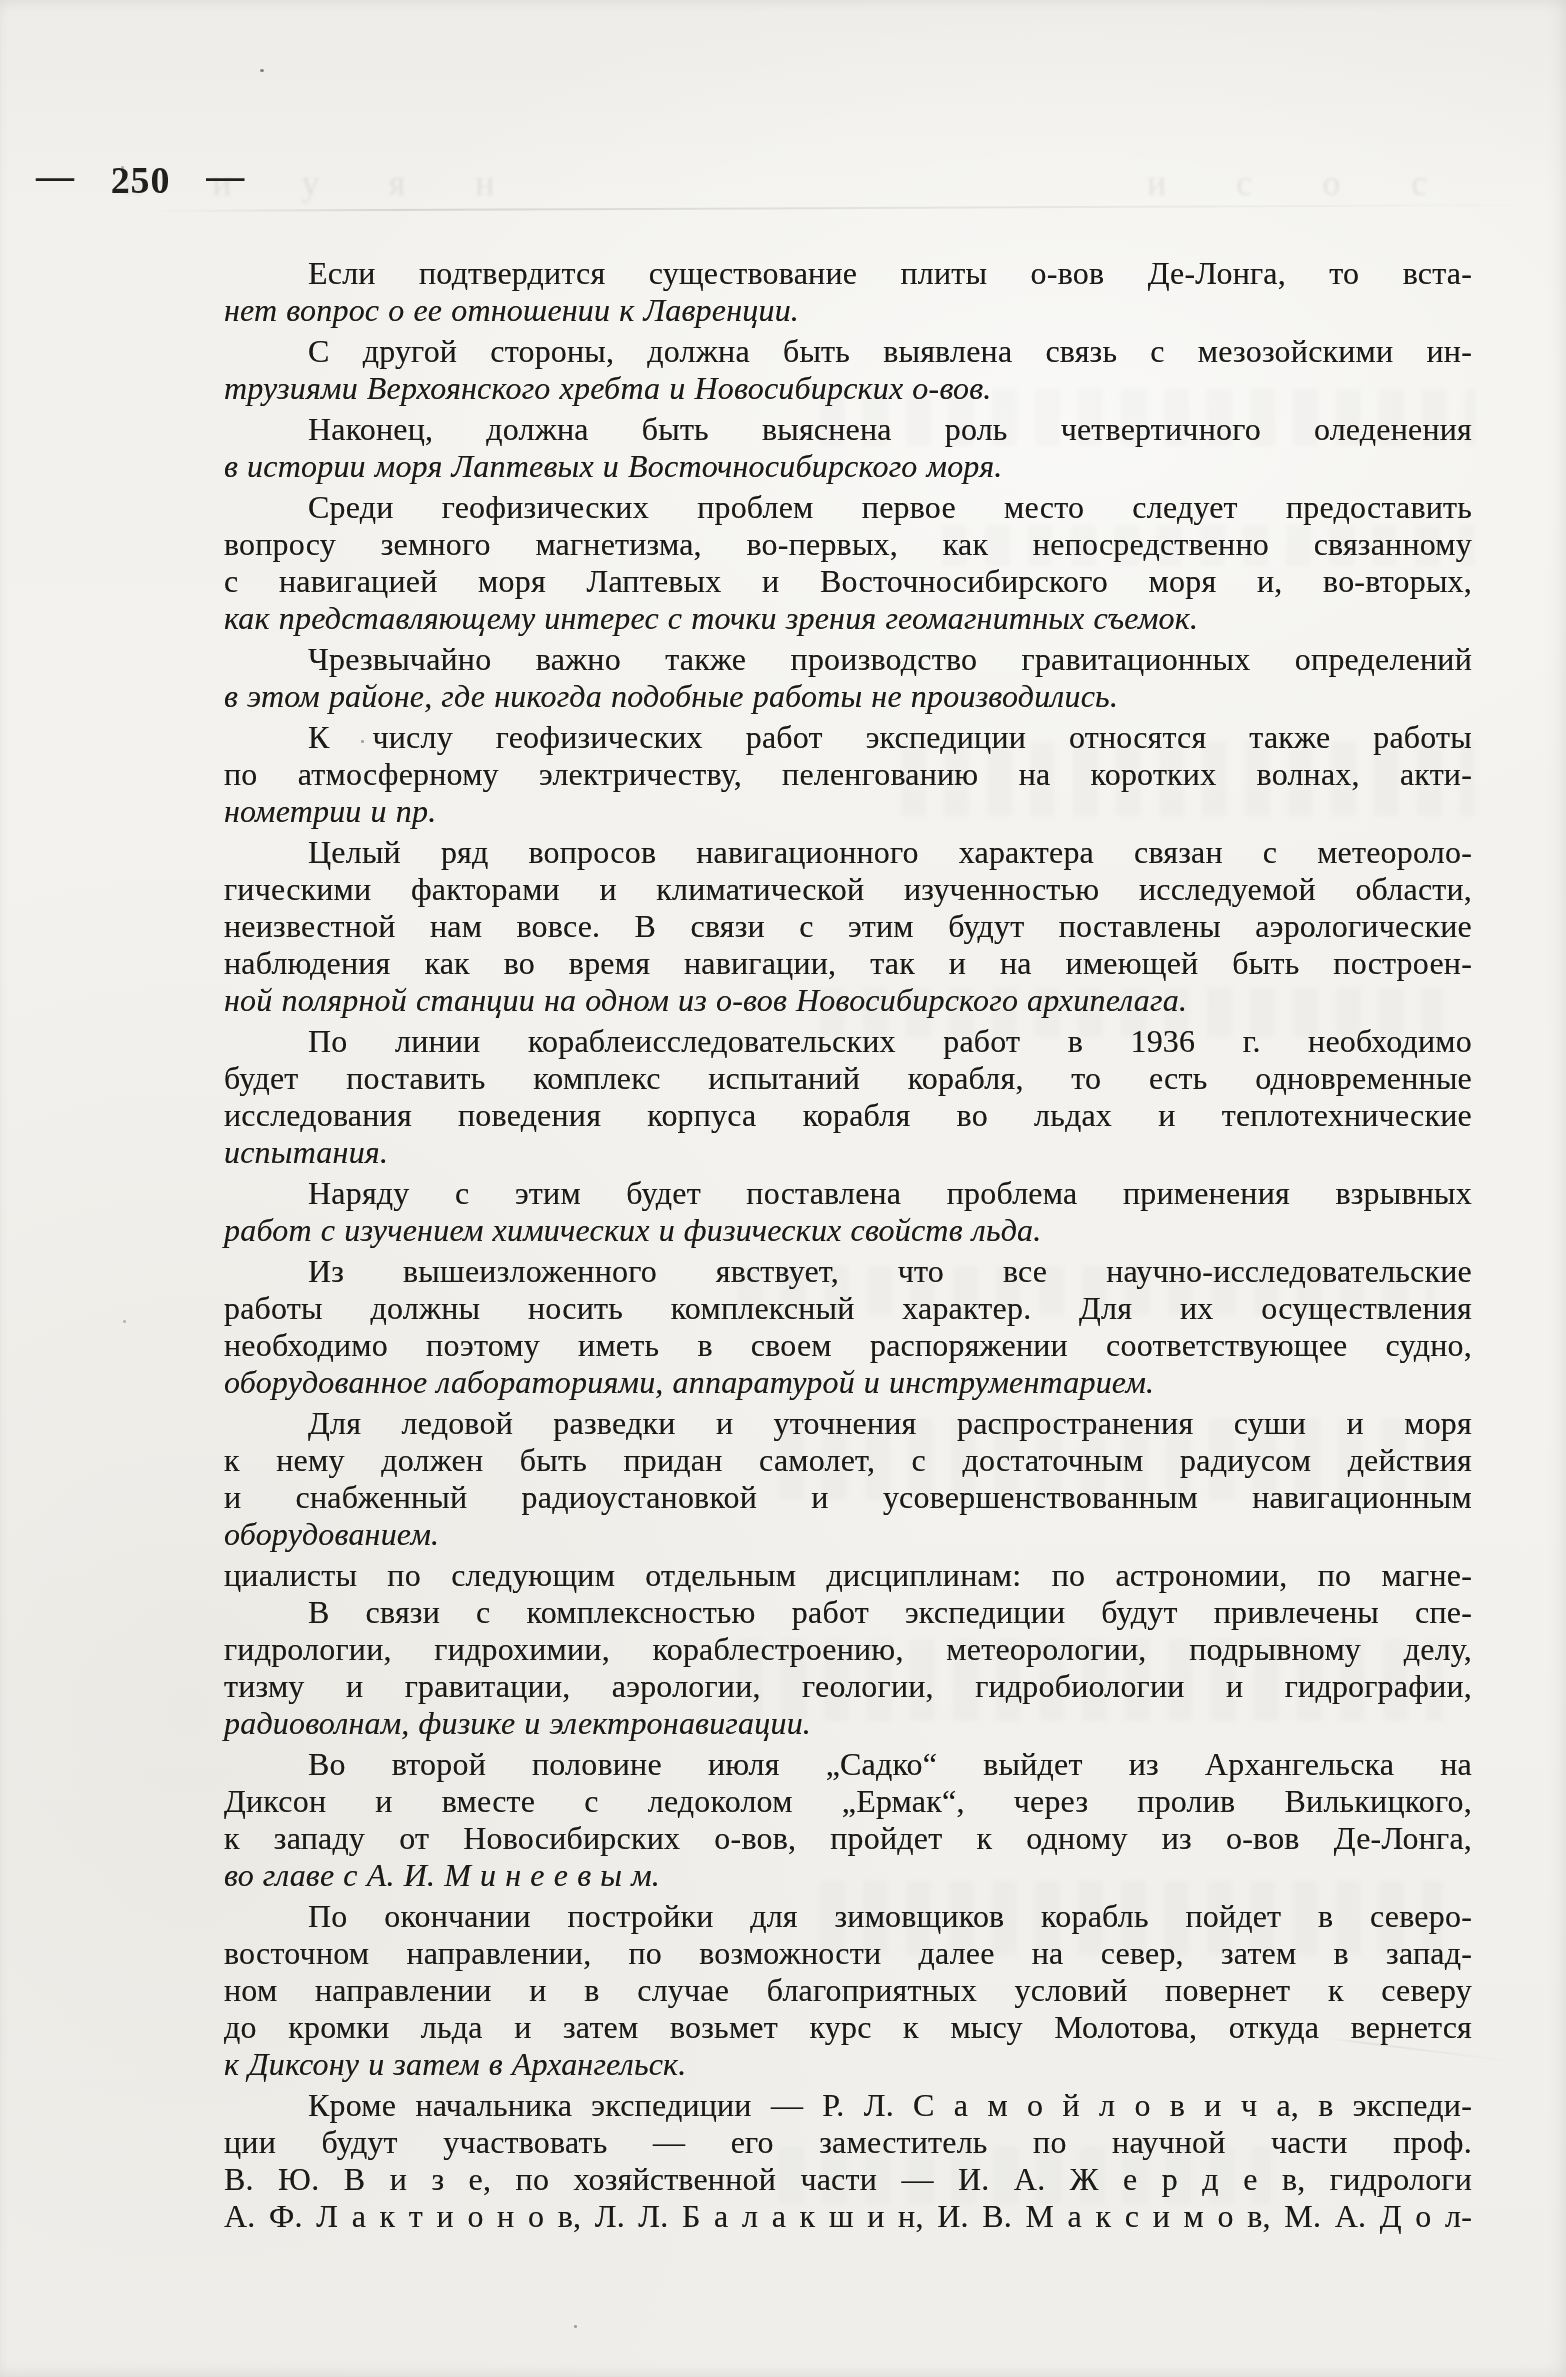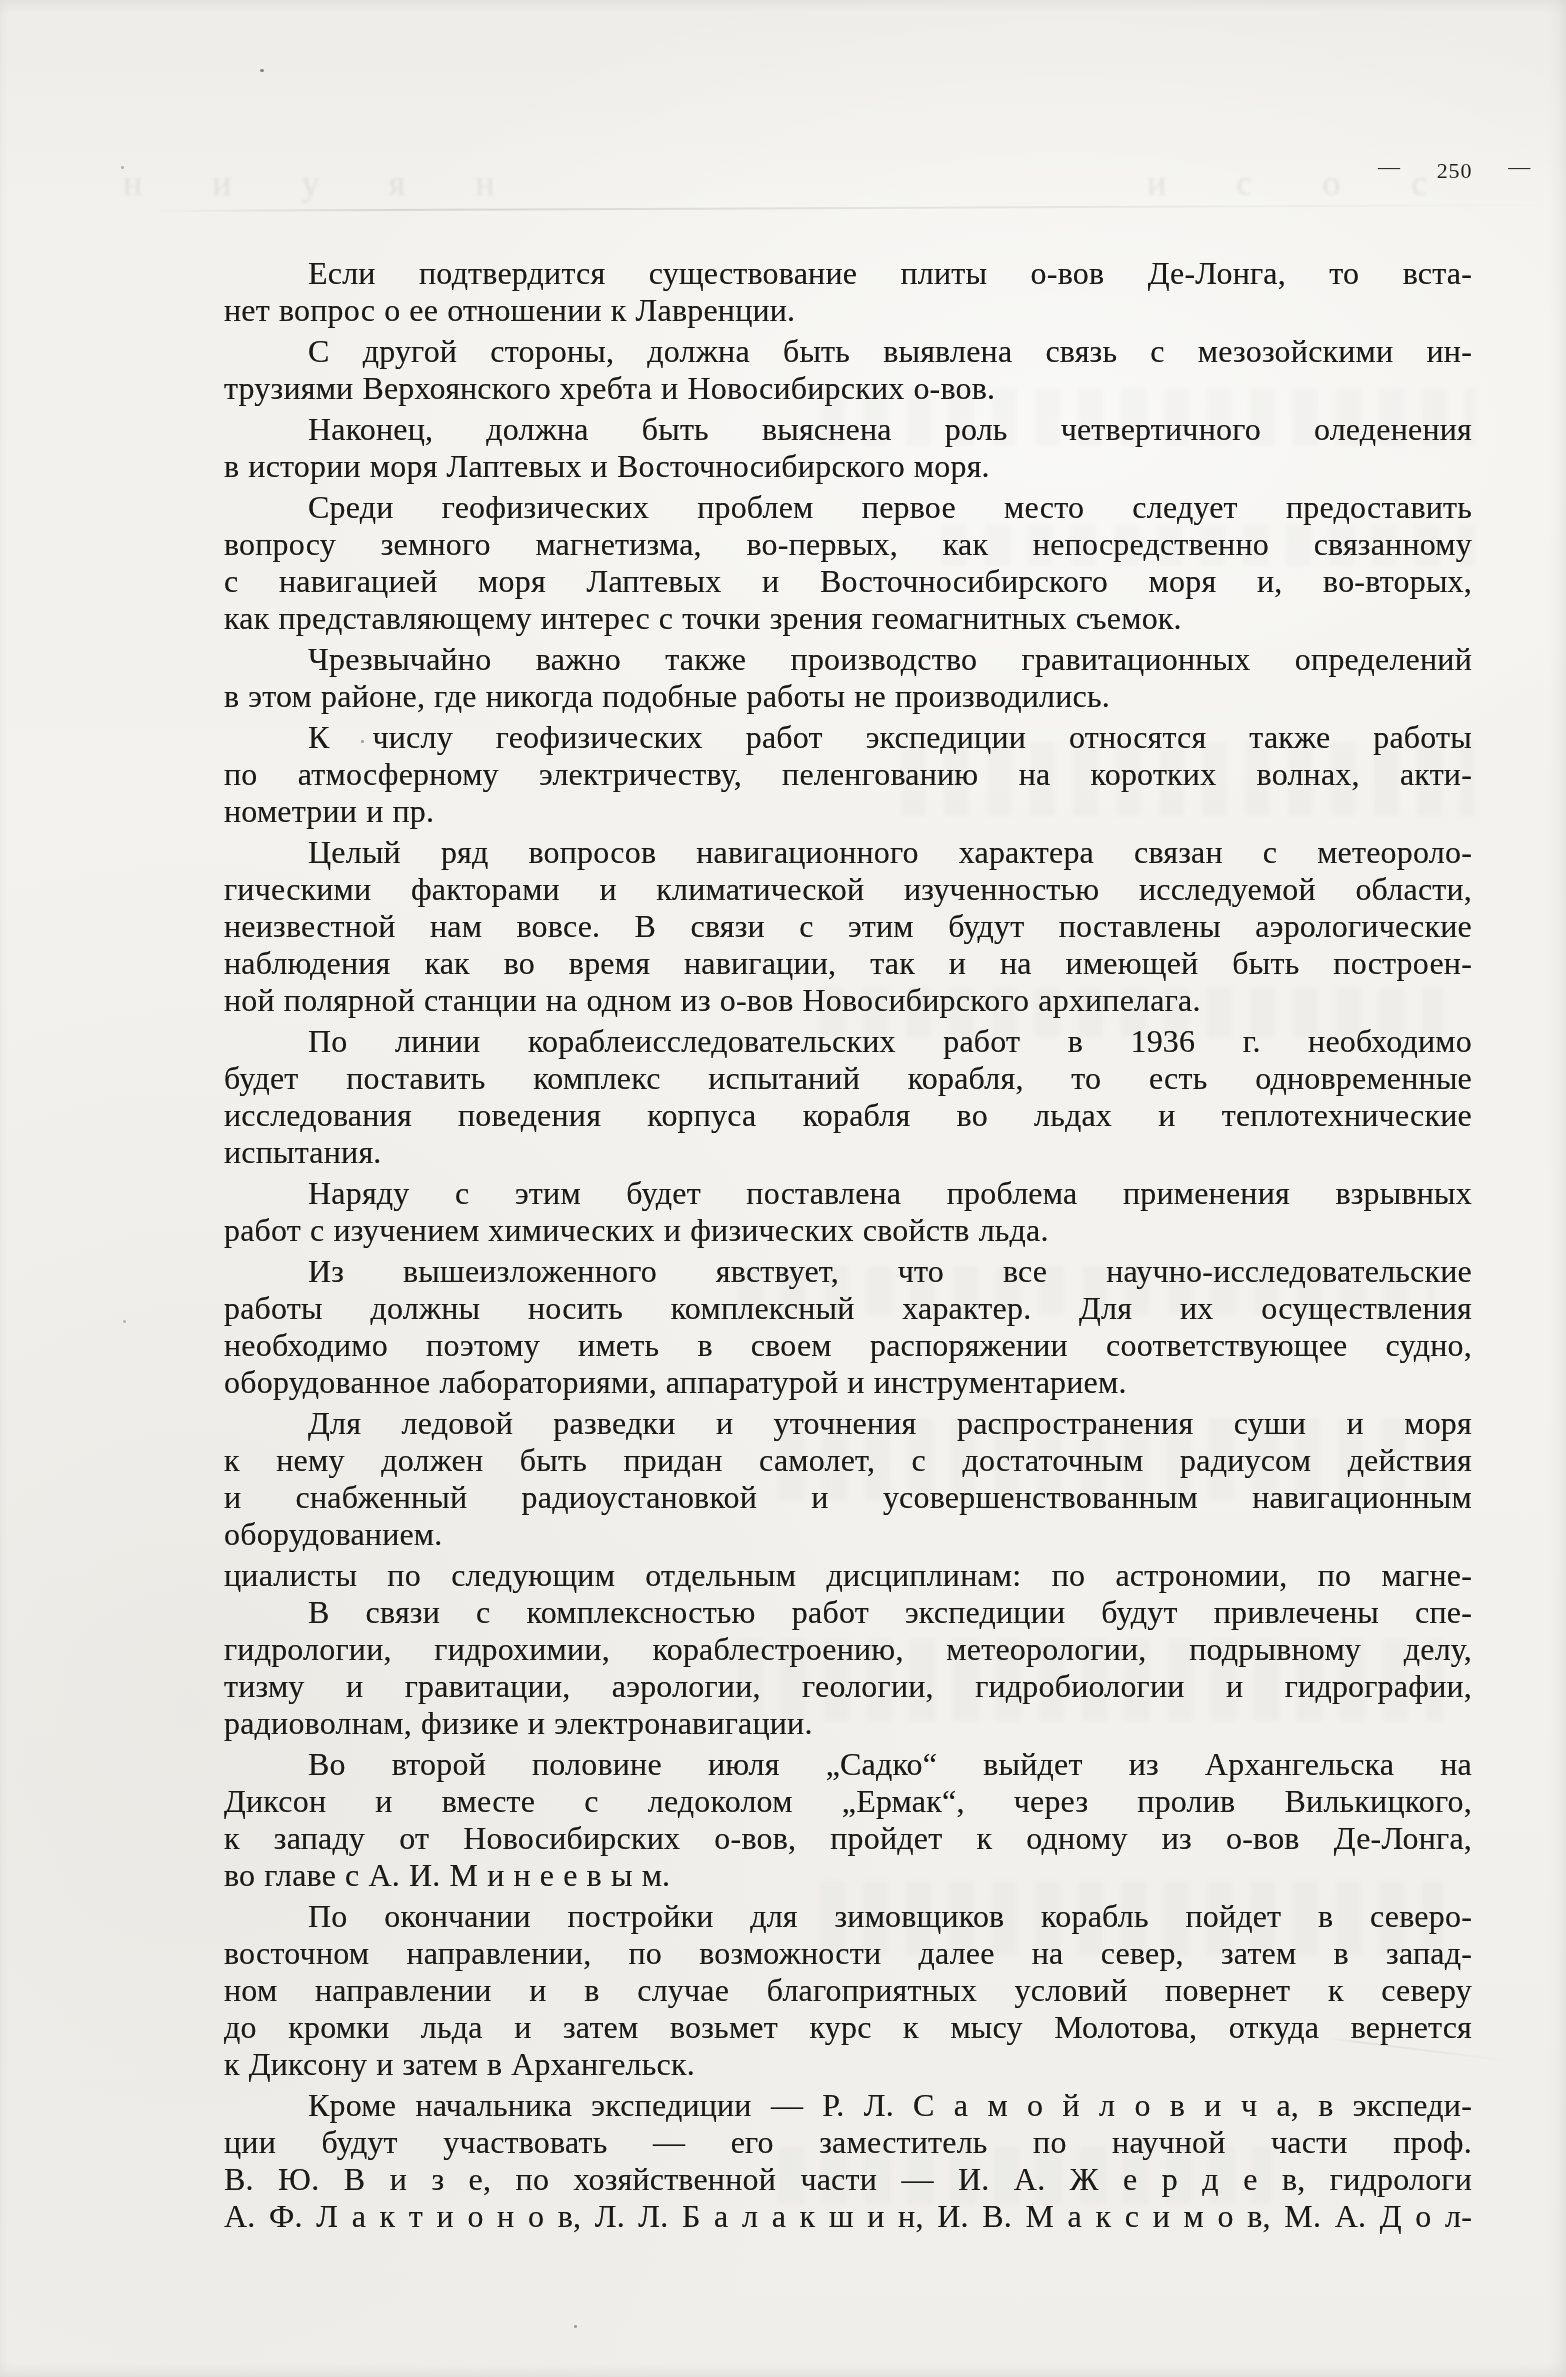--- a/index.html
+++ b/index.html
@@ -12,33 +12,34 @@
   .page {
     position:absolute; inset:0; overflow:hidden;
     background:
       radial-gradient(1229px 738px at 68% 18%, rgba(255,255,255,0.55), rgba(255,255,255,0) 65%),
       radial-gradient(1065px 1229px at 12% 72%, rgba(221,219,213,0.35), rgba(221,219,213,0) 70%),
       linear-gradient(180deg,#edece8 0%,#f2f1ed 9%,#f3f2ee 58%,#efeeea 100%);
     box-shadow: inset -8.2px 0 14.8px rgba(0,0,0,0.045), inset 0 -6.6px 13px rgba(0,0,0,0.03), inset 0 4.9px 11.5px rgba(0,0,0,0.025);
   }
   .page-header {
     position:absolute; top:158px; left:0; width:100%;
-    text-align:right; font-size:22px; color:#22201e;
+    text-align:left; font-size:38px; color:#22201e;
     letter-spacing:0.8px;
+    font-weight:bold;
   }
   .page-header .dash { display:inline-block; margin:0 36px; transform:translateY(-4.1px); }
   .text-block {
     position:absolute; top:251px; left:220px; width:1256px;
     font-size:32px; line-height:37px; color:#1c1a18;
     letter-spacing:0.2px; word-spacing:0.8px;
     text-shadow:0 0 0.4px rgba(28,26,24,0.55);
   }
   .paragraph { margin:4px; }
   .line { text-align:justify; text-align-last:justify; }
-  .line.last { text-align-last:left; }
+  .line.last { text-align-last:left;font-style:italic; }
   .line.first { text-indent:84px; }
   
   .ghost-header {
     position:absolute; top:162px; font-size:36px; color:#76736c;
     opacity:0.13; filter:blur(1.6px); letter-spacing:70px; white-space:nowrap;
   }
   .ghost-header.left  { left:123px; }
   .ghost-header.right { left:1147px; }
   .ghost-band {
     position:absolute; filter:blur(2px); opacity:0.55;

